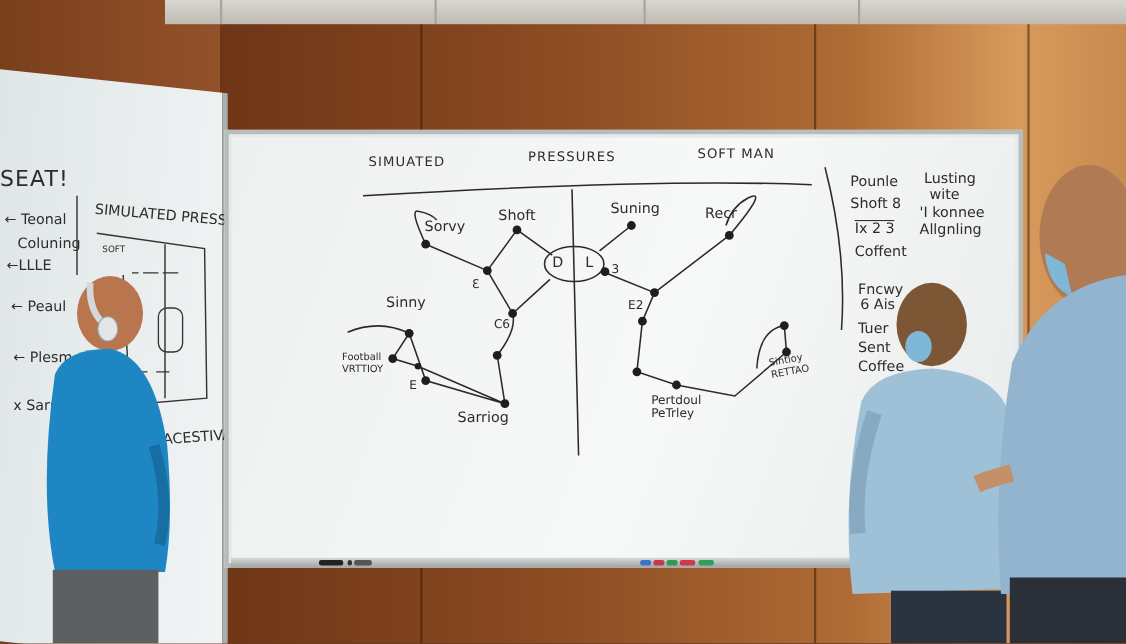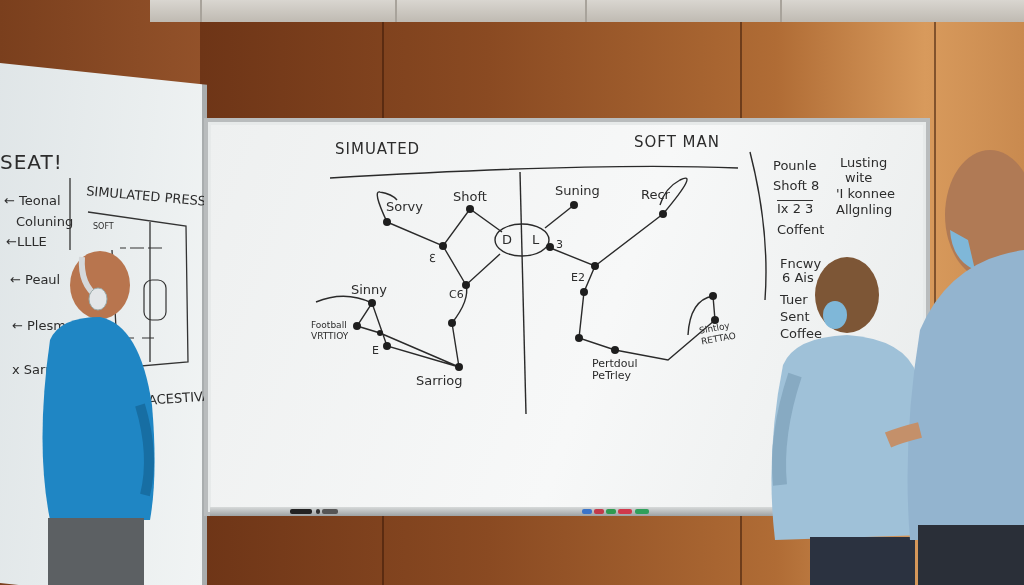--- a/index.html
+++ b/index.html
@@ -9,21 +9,21 @@
   .ceiling .seam{position:absolute;top:0;width:2px;height:22px;background:#a8a39b;}
   .wall{position:absolute;left:200px;top:18px;width:824px;height:567px;background:linear-gradient(90deg,#6e3517 0%,#8a4a22 35%,#b06c35 70%,#d89a5c 88%,#c98a4f 100%);}
   .wall-panel-line{position:absolute;top:18px;width:2px;height:567px;background:rgba(60,25,8,0.55);}
   .left-wall{position:absolute;left:0;top:0;width:205px;height:585px;background:linear-gradient(90deg,#7a3f1d,#93522a);}
   .board-main{position:absolute;left:204px;top:118px;width:726px;height:398px;background:#e7eaea;border:4px solid #b9bcbd;box-sizing:border-box;}
   .board-main .surface{position:absolute;inset:3px;background:linear-gradient(110deg,#eef0f0,#f7f8f8 55%,#e9ecec);}
   .tray{position:absolute;left:210px;top:507px;width:590px;height:9px;background:linear-gradient(#d7dada,#9ea2a3);}
   .marker{position:absolute;height:5px;top:2px;border-radius:2px;}
   .board-left{position:absolute;left:-10px;top:62px;width:212px;height:520px;background:linear-gradient(95deg,#dfe5e7,#f1f4f4);transform:skewY(6deg);transform-origin:left top;border-right:5px solid #a9adae;}
   .hw{position:absolute;color:#2c2c2c;font-family:"DejaVu Sans",sans-serif;white-space:nowrap;}
-  .title{font-size:15px;letter-spacing:1px;}
+  .title{font-size:12px;letter-spacing:1px;}
   .sm{font-size:11px;}
   .md{font-size:13px;}
   svg.diagram{position:absolute;left:0;top:0;}
   .person{position:absolute;}
 </style>
 </head>
 <body>
 
 <div class="scene">
   <div class="left-wall"></div>
@@ -64,20 +64,21 @@
     <div class="marker" style="left:106px;width:4px;background:#333"></div>
     <div class="marker" style="left:112px;width:16px;background:#555"></div>
     <div class="marker" style="left:372px;width:10px;background:#3a74c9"></div>
     <div class="marker" style="left:384px;width:10px;background:#c23a4a"></div>
     <div class="marker" style="left:396px;width:10px;background:#2f9a50"></div>
     <div class="marker" style="left:408px;width:14px;background:#d0394b"></div>
     <div class="marker" style="left:425px;width:14px;background:#2fa05a"></div>
   </div>
 
   <div class="hw title" style="left:335px;top:140px">SIMUATED</div>
+  <div class="hw title" style="left:480px;top:135px">PRESSURES</div>
   <div class="hw title" style="left:634px;top:133px">SOFT MAN</div>
 
   <svg class="diagram" width="1024" height="585">
     <g stroke="#2a2a2a" stroke-width="1.4" fill="none">
       <path d="M330 178 Q600 162 738 168"></path>
       <path d="M520 172 L526 414"></path>
       <path d="M750 152 Q770 230 765 300"></path>
 
       <path d="M387 222 Q372 190 380 192 Q392 194 397 200"></path>
       <path d="M387 222 L443 246 L470 209 L502 232"></path>
@@ -111,21 +112,21 @@
         <circle cx="584" cy="292" r="4"></circle>
         <circle cx="579" cy="338" r="4"></circle>
       <circle cx="615" cy="350" r="4"></circle>
         <circle cx="713" cy="296" r="4"></circle>
         <circle cx="715" cy="320" r="4"></circle>
     </g>
   </svg>
 
   <div class="hw md" style="left:386px;top:199px">Sorvy</div>
   <div class="hw md" style="left:453px;top:189px">Shoft</div>
-  <div class="hw md" style="left:351px;top:282px">Sinny</div>
+  <div class="hw md" style="left:351px;top:268px">Sinny</div>
   <div class="hw sm" style="left:311px;top:320px;width:48px;white-space:normal;line-height:11px;font-size:9px">Football VRTTIOY</div>
   <div class="hw md" style="left:416px;top:373px">Sarriog</div>
   <div class="hw sm" style="left:429px;top:252px">ℇ</div>
   <div class="hw sm" style="left:449px;top:288px">C6</div>
   <div class="hw sm" style="left:372px;top:344px">E</div>
   <div class="hw md" style="left:502px;top:232px">D</div>
   <div class="hw md" style="left:532px;top:232px">L</div>
   <div class="hw sm" style="left:556px;top:238px">3</div>
   <div class="hw md" style="left:555px;top:183px">Suning</div>
   <div class="hw md" style="left:641px;top:187px">Recr</div>

